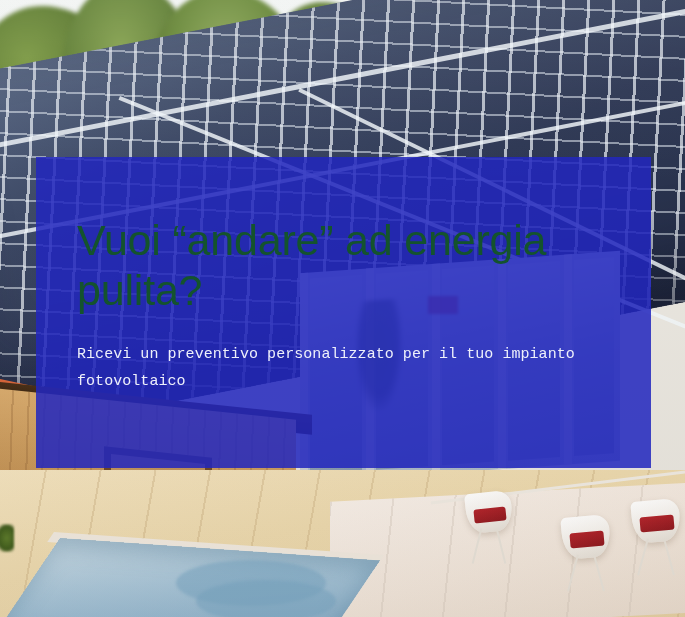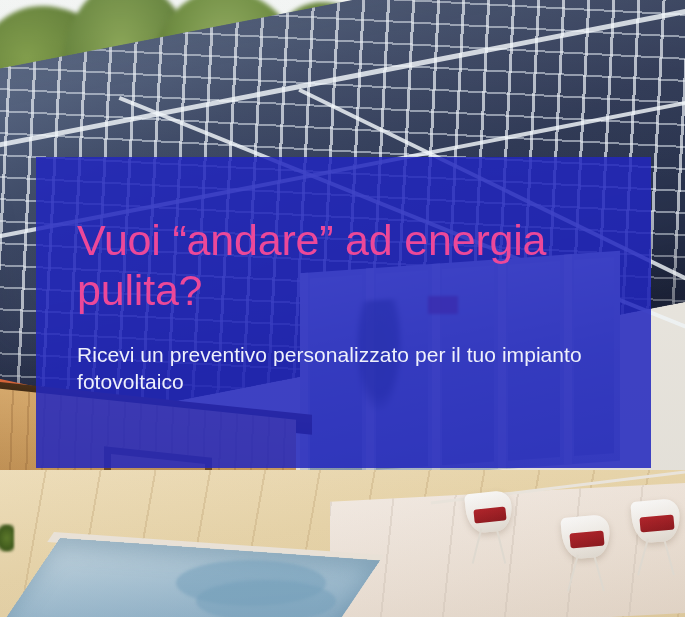--- a/index.html
+++ b/index.html
@@ -298,33 +298,34 @@
     position: absolute;
     left: 41px;
     top: 58px;
     width: 545px;
   }
 
   #headline {
     font-size: 43px;
     line-height: 50px;
     font-weight: 400;
-    color: #ec4899;
+    color: #14532d;
     letter-spacing: -0.2px;
     white-space: pre-line;
   }
 
   #subheadline {
     margin-top: 26px;
-    font-size: 21px;
+    font-size: 15px;
     line-height: 27px;
     font-weight: 400;
     color: #eef0fb;
     letter-spacing: 0.05px;
     white-space: pre-line;
+    font-family: Liberation Mono, monospace;
   }
 </style>
 </head>
 <body>
 
 <div id="hero">
 
   <div class="photo">
     <div class="sky"></div>
 

